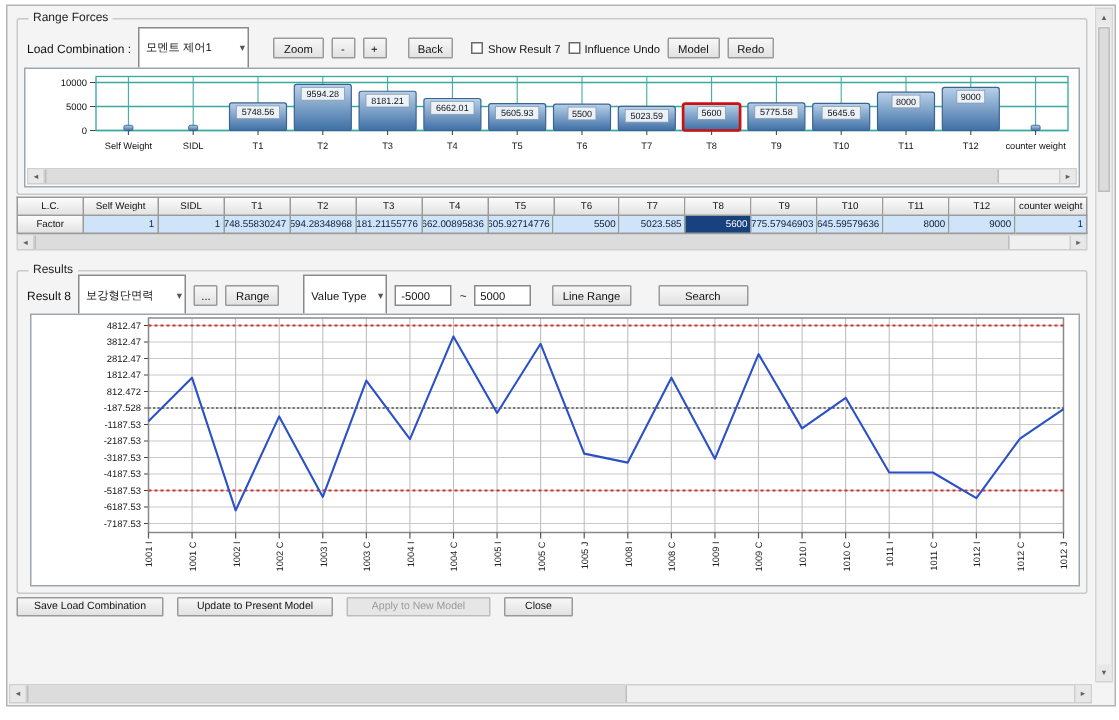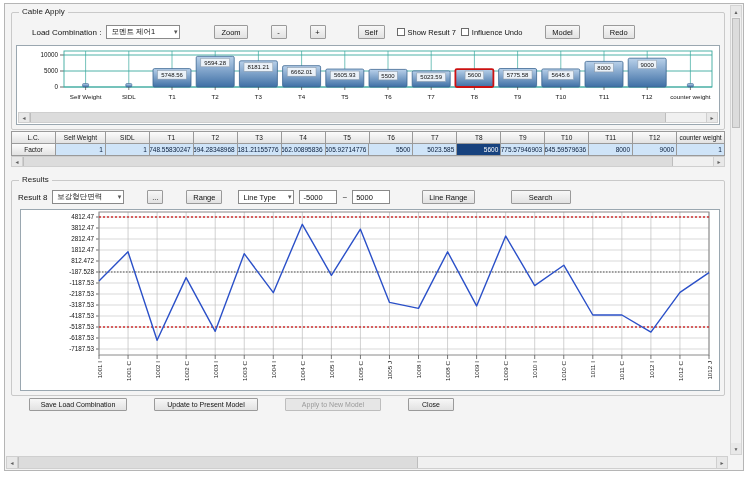--- a/index.html
+++ b/index.html
@@ -8,24 +8,24 @@
   .win { position:absolute; left:4px; top:3px; width:740px; height:468px; background:#f4f4f4; border:1px solid #b5b5b5; }
 
   
   .group { position:absolute; border:1px solid #c9c9c9; border-radius:2px; }
   .glabel { position:absolute; top:-6px; left:7px; background:#f4f4f4; padding:0 3px; font-size:8px; color:#222; }
 
   
   .lbl { font-size:8px; color:#111; }
   .btn { display:inline-flex; align-items:center; justify-content:center; height:14px; padding:0 6px;
          font-size:7.5px; color:#111; background:linear-gradient(#f7f7f7,#e2e2e2); border:1px solid #9a9a9a;
-         border-radius:1px; font-family:"Liberation Sans", sans-serif; cursor:default;margin-left:18px; }
+         border-radius:1px; font-family:"Liberation Sans", sans-serif; cursor:default; }
   .btn.sq { width:16px; padding:0; }
   .btn.disabled { color:#9a9a9a; background:#e6e6e6; border-color:#bdbdbd; }
-  .combo { display:inline-flex; align-items:center; justify-content:space-between; height:14px; background:#fff;
+  .combo { display:inline-flex; align-items:center; justify-content:space-between; height:29px; background:#fff;
            border:1px solid #8a8a8a; font-size:7.5px; color:#111; padding:0 2px 0 4px; }
   .combo .arrow { font-size:7px; color:#555; margin-left:4px; }
   .chk { display:inline-flex; align-items:center; gap:3px; font-size:7.5px; color:#111; }
   .chk .box { width:8px; height:8px; background:#fff; border:1px solid #6a6a6a; display:inline-block; }
   .tbx { height:14px; width:38px; background:#fff; border:1px solid #8a8a8a; font-size:7.5px; color:#111;
          padding:0 3px; font-family:"Liberation Sans", sans-serif; }
 
   .row { position:absolute; display:flex; align-items:center; }
 
   
@@ -56,34 +56,34 @@
   .footer-btn { position:absolute; top:394px; display:flex; gap:9px; left:6px; }
   .footer-btn .btn { height:13px; font-size:7px; }
 </style>
 </head>
 <body>
 
 <div id="app">
 <div class="win">
 
   <div class="group" style="left:6px; top:8px; width:714px; height:118px;">
-    <span class="glabel">Cable Apply</span>
-
-    <div class="row" style="left:20px; top:11px; gap:5px; height:16px;">
+    <span class="glabel">Range Forces</span>
+
+    <div class="row" style="left:6px; top:11px; gap:5px; height:16px;">
       <span class="lbl">Load Combination :</span>
       <div class="combo" style="width:74px;">
         <span>모멘트 제어1</span>
         <span class="arrow">▾</span>
       </div>
       <span style="width:6px;"></span>
       <button class="btn">Zoom</button>
       <button class="btn sq">-</button>
       <button class="btn sq">+</button>
       <span style="width:4px;"></span>
-      <button class="btn">Self</button>
+      <button class="btn">Back</button>
       <span style="width:2px;"></span>
       <label class="chk">
         <span class="box"></span>
         <span>Show Result 7</span>
       </label>
       <label class="chk">
         <span class="box"></span>
         <span>Influence Undo</span>
       </label>
       <button class="btn">Model</button>
@@ -251,21 +251,21 @@
     <div class="row" style="left:6px; top:8px; gap:5px; height:16px;">
       <span class="lbl">Result 8</span>
       <div class="combo" style="width:72px;">
         <span>보강형단면력</span>
         <span class="arrow">▾</span>
       </div>
       <button class="btn sq">...</button>
       <button class="btn">Range</button>
       <span style="width:6px;"></span>
       <div class="combo" style="width:56px;">
-        <span>Line Type</span>
+        <span>Value Type</span>
         <span class="arrow">▾</span>
       </div>
       <input class="tbx" value="-5000" style="">
       <span class="lbl">~</span>
       <input class="tbx" value="5000" style="">
       <span style="width:4px;"></span>
       <button class="btn">Line Range</button>
       <span style="width:8px;"></span>
       <button class="btn" style="width:60px;">Search</button>
     </div>

